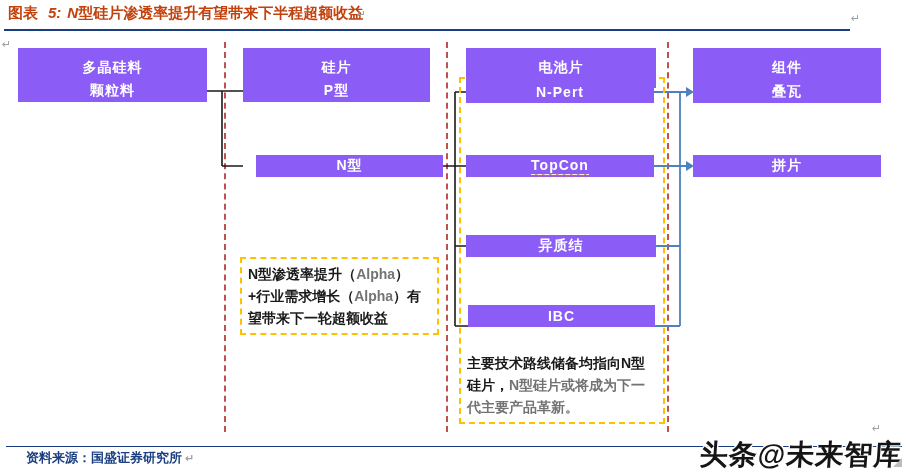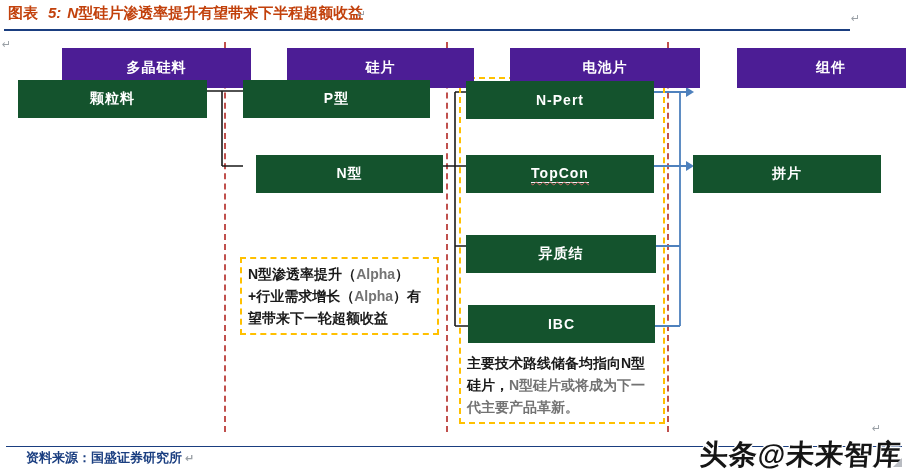--- a/index.html
+++ b/index.html
@@ -9,22 +9,22 @@
   .caption{position:absolute;left:8px;top:4px;font-size:15px;font-weight:bold;color:#c2410c;white-space:nowrap;}
   .caption .num{font-style:italic;margin:0 6px 0 10px;}
   .caption .nital{font-style:italic;}
   .caption-rule{position:absolute;left:4px;top:29px;width:846px;height:0;border-top:2px solid #1a3e80;}
   .pmark{position:absolute;color:#9aa0a6;font-size:11px;}
   
   .vsep{position:absolute;top:42px;height:390px;width:0;border-left:2px dashed #c0504d;}
   
   .hbox,.ibox{position:absolute;display:flex;align-items:center;justify-content:center;
       color:#fff;font-weight:bold;font-size:14px;letter-spacing:1px;}
-  .hbox{background:#4c1d95;height:40px;margin-left:44px;}
-  .ibox{background:#14532d;height:38px;}
+  .hbox{background:#8b5cf6;height:40px;}
+  .ibox{background:#8b5cf6;height:22px;}
   .topcon-text{text-decoration:underline wavy #cf6a66 1px;text-underline-offset:3px;
       border-bottom:1px solid #eef3fa;padding-bottom:1px;}
   
   .ybox{position:absolute;border:2px dashed #ffc000;background:transparent;}
   .note{position:absolute;font-size:14px;font-weight:bold;color:#1a1a1a;line-height:22px;}
   .red{color:#737373;}
   
   #wires{position:absolute;left:0;top:0;width:906px;height:473px;pointer-events:none;}
   
   .footer-rule{position:absolute;left:6px;top:446px;width:896px;height:0;border-top:1.5px solid #1a3e80;}
@@ -72,20 +72,21 @@
 
   <div class="hbox" style="left:466px;top:48px;width:190px;">电池片</div>
   <div class="ibox" style="left:466px;top:81px;width:188px;">N-Pert</div>
   <div class="ibox" style="left:466px;top:155px;width:188px;">
       <span class="topcon-text">TopCon</span>
     </div>
   <div class="ibox" style="left:466px;top:235px;width:190px;">异质结</div>
   <div class="ibox" style="left:468px;top:305px;width:187px;">IBC</div>
 
   <div class="hbox" style="left:693px;top:48px;width:188px;">组件</div>
+  <div class="ibox" style="left:693px;top:81px;width:188px;">叠瓦</div>
   <div class="ibox" style="left:693px;top:155px;width:188px;">拼片</div>
 
   <div class="note" style="left:248px;top:263px;width:182px;">
     <span>N型渗透率提升（</span><span class="red">Alpha</span><span>）</span><span>+行业需求增长（</span><span class="red">Alpha</span><span>）有</span><span>望带来下一轮超额收益</span>
   </div>
 
   <div class="note" style="left:467px;top:352px;width:190px;">
     <span>主要技术路线储备均指向N型硅片，</span><span class="red">N型硅片或将成为下一代主要产品革新。</span>
   </div>
 

